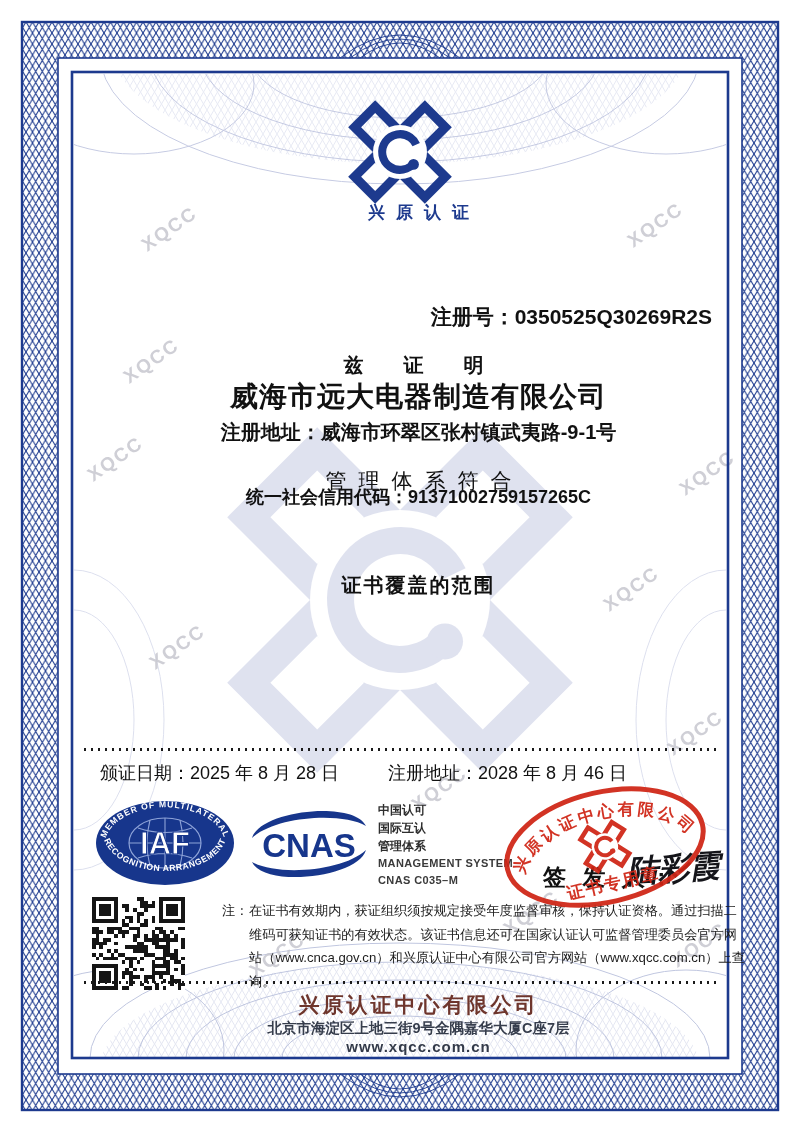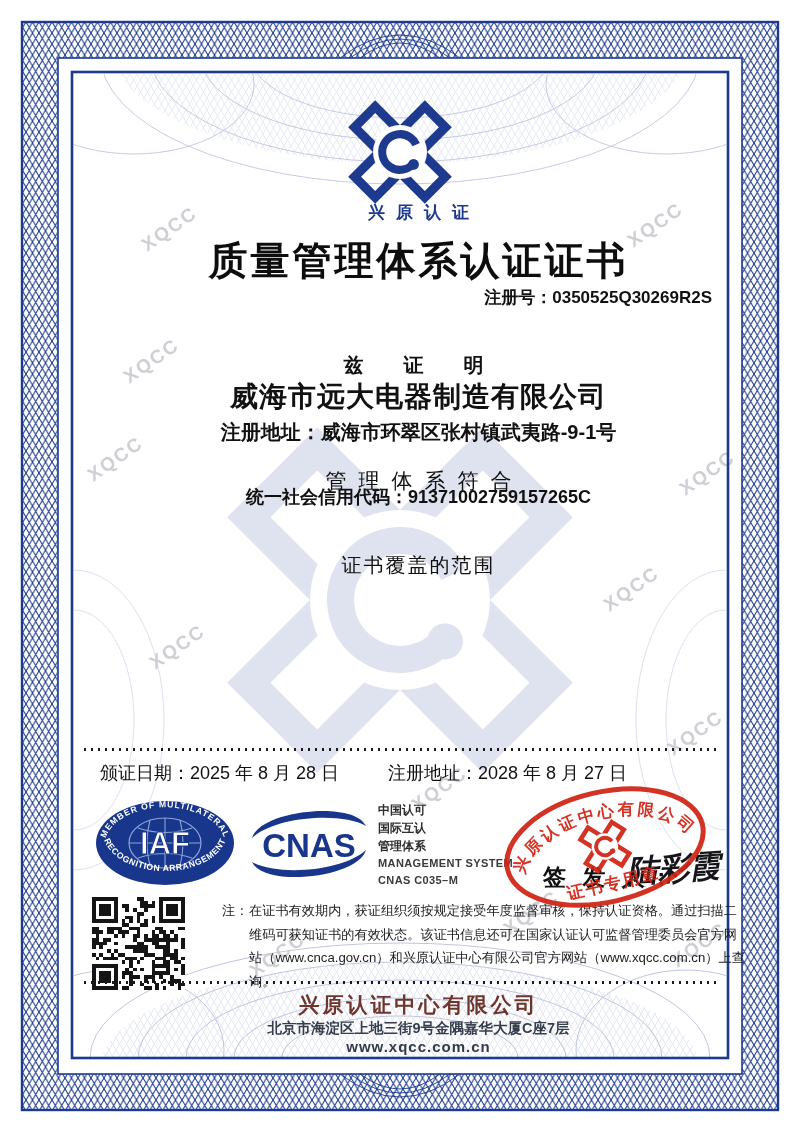--- a/index.html
+++ b/index.html
@@ -16,28 +16,28 @@
   .wm-xqcc{
     position:absolute; z-index:1; color:#c7c7cf; opacity:.85;
     font-weight:700; font-size:19px; letter-spacing:2px;
     transform:rotate(-35deg); pointer-events:none;
   }
   .deco{position:absolute; z-index:0; pointer-events:none;}
   
   .z{z-index:5;}
   #brandText{top:201px; font-size:17px; font-weight:700; color:#1d3a8e; letter-spacing:11px; text-indent:11px;}
   #title{top:234px; font-size:39px; font-weight:900; letter-spacing:3px; color:#0d0d0d;}
-  #regno{top:286px; right:88px; font-size:17px; font-weight:700;}
+  #regno{top:303px; right:88px; font-size:21px; font-weight:700;}
   #certifyHead{top:352px; font-size:20px; font-weight:700; letter-spacing:10px;}
   #company{top:378px; font-size:28px; font-weight:800; letter-spacing:1px;}
   #addrLine{top:419px; font-size:20px; font-weight:600;}
   #creditLine{top:449px; font-size:18px; font-weight:600;margin-top:36px;}
   #stdHead{top:467px; font-size:21px; font-weight:400; letter-spacing:12px; text-indent:12px;}
   #stdValue{top:524px; font-size:23px; font-weight:800; letter-spacing:1px;}
-  #scopeHead{top:552px; font-size:20px; font-weight:400; letter-spacing:2px;}
+  #scopeHead{top:572px; font-size:20px; font-weight:700; letter-spacing:2px;}
   #scopeText{
     left:97px; top:610px; width:608px; font-size:17.5px; font-weight:700;
     line-height:49px; text-align:justify; text-indent:2em;
   }
   .dotline{
     left:84px; width:632px; height:3px; z-index:5;
     background-image:repeating-linear-gradient(90deg,#1a1a1a 0 2.2px,transparent 2.2px 7px);
   }
   #dates .lbl,#dates .val{font-size:18px;font-weight:400;}
   #issueDate{left:100px; top:761px;}
@@ -149,21 +149,20 @@
   <div class="wm-xqcc" style="left:246px;top:944px;">XQCC</div>
   <div class="wm-xqcc" style="left:668px;top:934px;">XQCC</div>
   <div class="wm-xqcc" style="left:500px;top:902px;">XQCC</div>
   <div class="wm-xqcc" style="left:120px;top:350px;">XQCC</div>
 
   <svg class="abs z" style="left:345px;top:98px;color:#1d3a8e;" width="110" height="108">
     <use href="#brandLogo" width="110" height="108"></use>
   </svg>
   <div class="abs ctr z" id="brandText">兴原认证</div>
 
-  <div class="abs ctr z" id="title">质量管理体系认证证书</div>
   <div class="abs z" id="regno">
     <span>注册号：</span><span>0350525Q30269R2S</span>
   </div>
 
   <div class="abs ctr z" id="company">威海市远大电器制造有限公司</div>
   <div class="abs ctr z" id="certifyHead">兹　证　明</div>
   <div class="abs ctr z" id="addrLine">
     <span>注册地址：</span><span>威海市环翠区张村镇武夷路-9-1号</span>
   </div>
   <div class="abs ctr z" id="creditLine">
@@ -173,21 +172,21 @@
   <div class="abs ctr z" id="stdHead">管理体系符合</div>
 
   <div class="abs ctr z" id="scopeHead">证书覆盖的范围</div>
 
   <div class="abs dotline" style="top:748px;"></div>
   <div id="dates">
     <div class="abs z" id="issueDate">
       <span class="lbl">颁证日期：</span><span class="val">2025 年 8 月 28 日</span>
     </div>
     <div class="abs z" id="expiryDate">
-      <span class="lbl">注册地址：</span><span class="val">2028 年 8 月 27 日</span>
+      <span class="lbl">注册地址：</span><span class="val">2028 年 8 月 46 日</span>
     </div>
   </div>
 
   <svg class="abs z" style="left:94px;top:799px;" width="142" height="88">
     <ellipse cx="71" cy="44" rx="69" ry="42" fill="#17368c"></ellipse>
     <ellipse cx="71" cy="44" rx="36" ry="25" fill="none" stroke="#8ea3d8" stroke-width="1.2"></ellipse>
     <path d="M35,44 H107 M44,29 Q71,38 98,29 M44,59 Q71,50 98,59 M71,19 V69 M56,21 Q50,44 56,67 M86,21 Q92,44 86,67" stroke="#8ea3d8" stroke-width="1.1" fill="none"></path>
     <defs>
       <path id="iafTop" d="M 12,52 A 60,37 0 1 1 130,52" fill="none"></path>
       <path id="iafBot" d="M 10,40 A 62,39 0 0 0 132,40" fill="none"></path>

